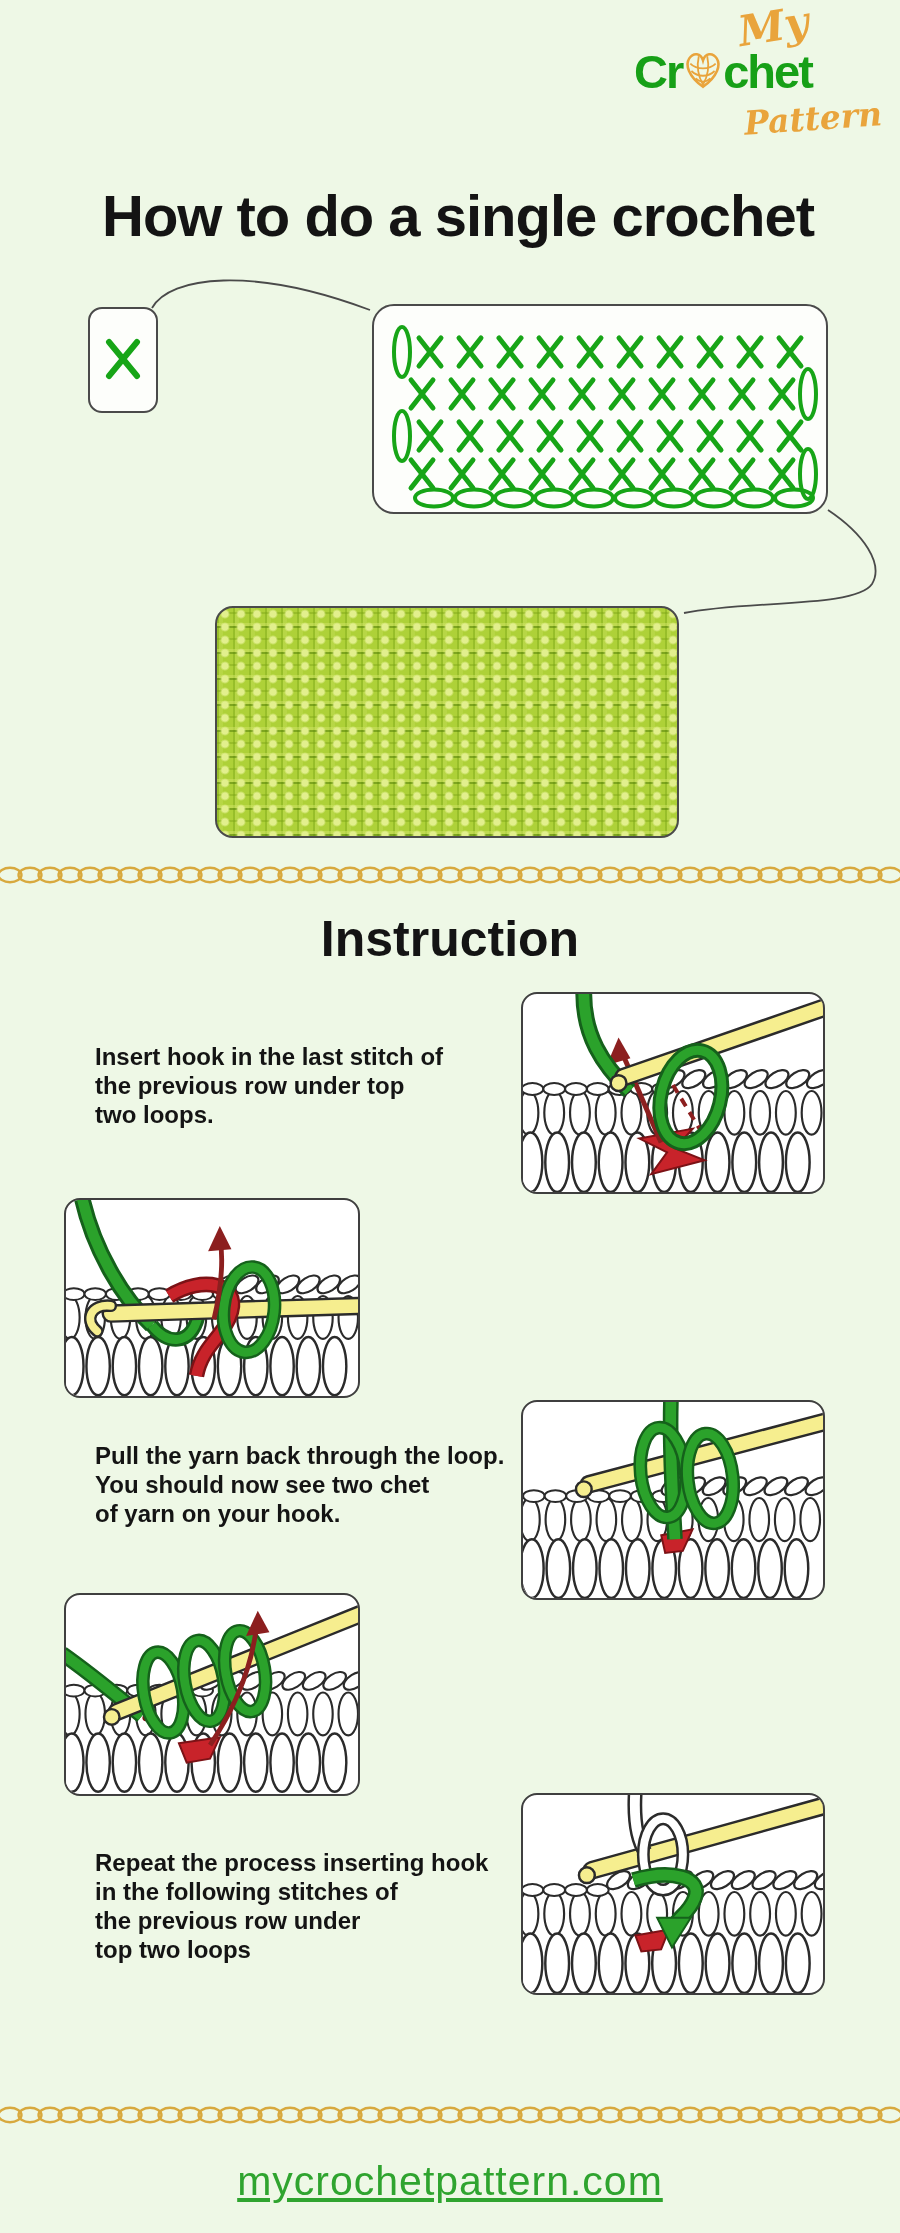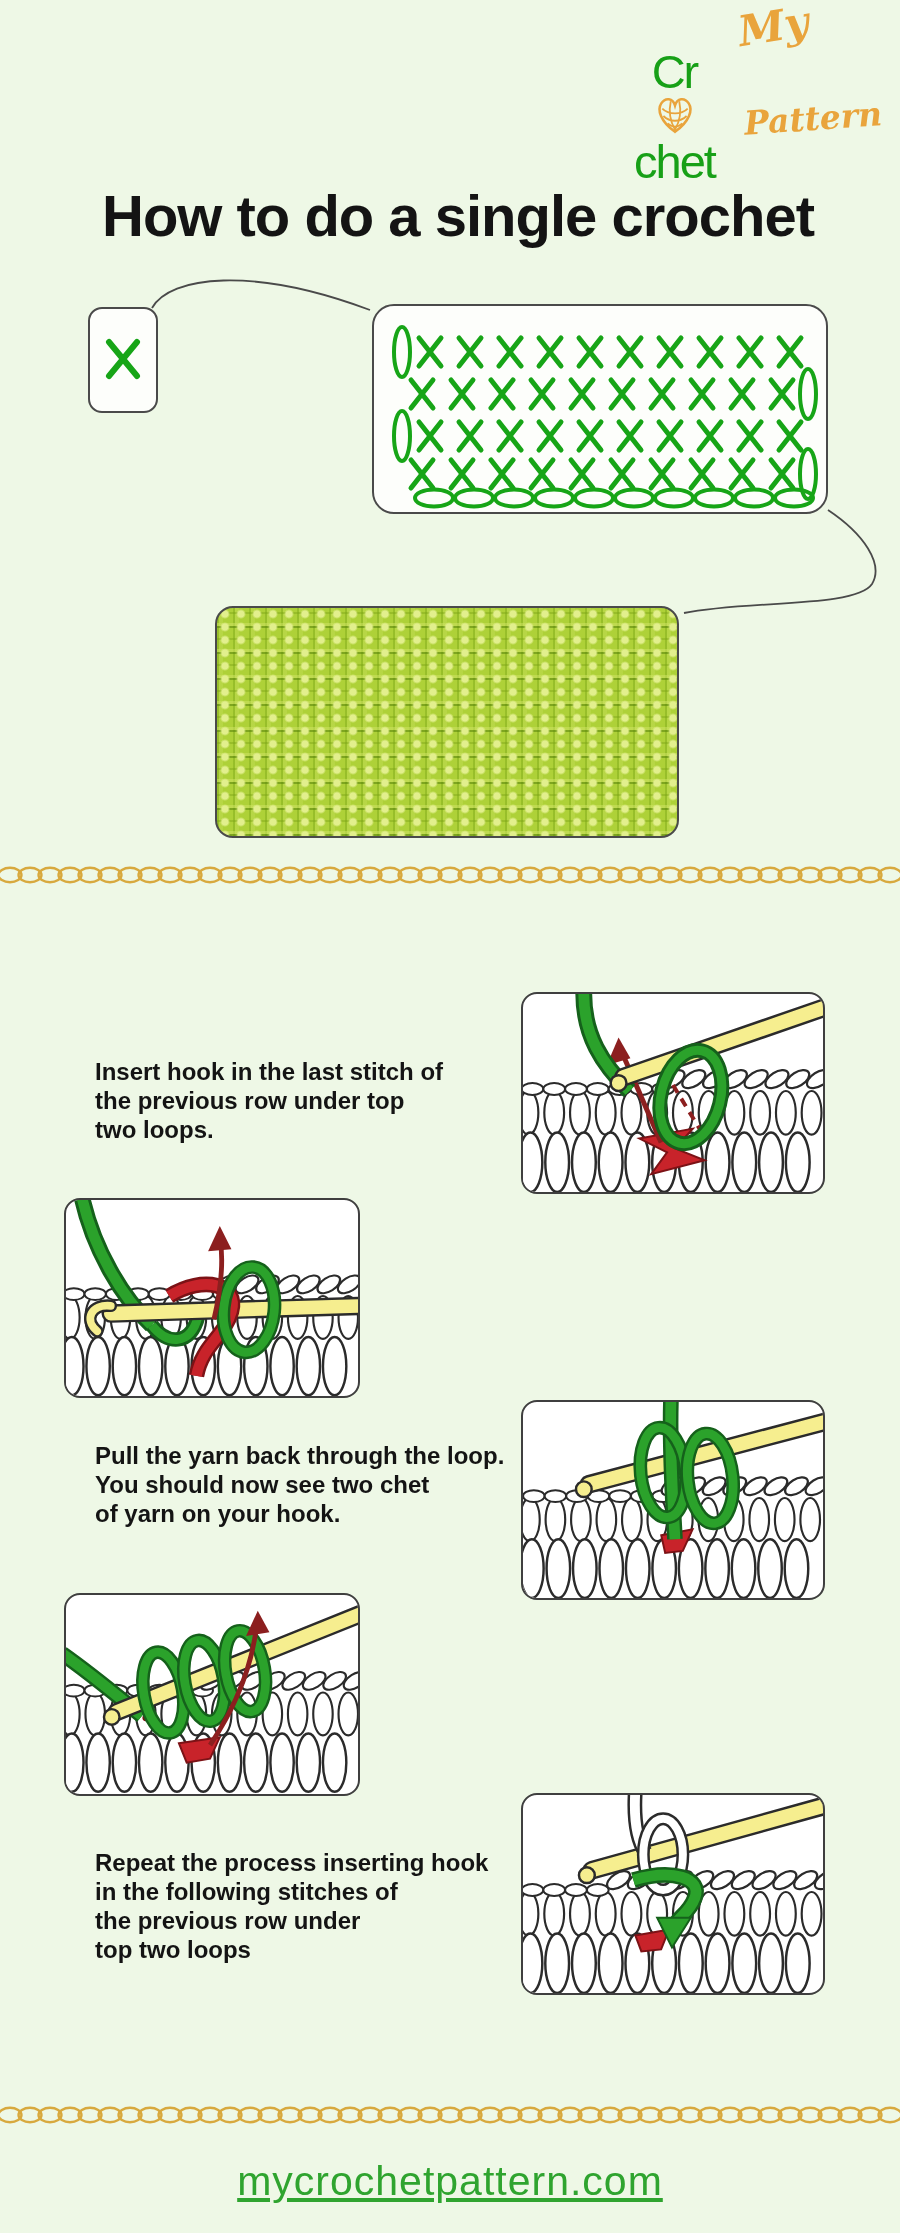--- a/index.html
+++ b/index.html
@@ -4,21 +4,21 @@
 <style>
   html,body{margin:0;padding:0;}
   body{font-family:"Liberation Sans", sans-serif; background:#ffffff;}
   .page{position:relative; width:900px; height:2233px; background:#eef8e6; overflow:hidden; margin:0 auto;}
 
   
   .logo{position:absolute; top:4px; left:626px; width:268px; height:138px;}
   .logo-my{position:absolute; top:2px; left:112px; font-family:"DejaVu Serif", serif; font-style:italic; font-weight:bold;
            font-size:42px; color:#e9a43c; transform:rotate(-9deg); line-height:1;}
   .logo-main{position:absolute; top:44px; left:8px; display:flex; align-items:center; color:#17a017;
-             font-size:47px; font-weight:normal; letter-spacing:-2px; line-height:1;flex-direction:column;}
+             font-size:47px; font-weight:bold; letter-spacing:-2px; line-height:1;}
   .logo-ball{margin:0 1px -4px 2px;}
   .logo-pattern{position:absolute; top:98px; left:118px; font-family:"DejaVu Serif", serif; font-style:italic; font-weight:bold;
                 font-size:33px; color:#e9a43c; transform:rotate(-4deg); line-height:1;}
 
   
   .title{position:absolute; top:182px; left:0; width:100%; text-align:center;
          font-size:58px; font-weight:bold; color:#141414; letter-spacing:-1px;padding-left:8px;}
   .instruction-title{position:absolute; top:910px; left:0; width:100%; text-align:center;
          font-size:50px; font-weight:bold; color:#141414;}
 
@@ -44,21 +44,21 @@
   
   .step-img{position:absolute; background:#ffffff; border:2px solid #3f3f3f; border-radius:16px;
             box-sizing:border-box; overflow:hidden;}
   .step-img svg{display:block; width:100%; height:100%;}
   .step-text{position:absolute; font-size:24px; font-weight:bold; color:#141414; line-height:29px; white-space:pre-line;}
   .img-s1{left:521px; top:992px;  width:304px; height:202px;}
   .img-s2{left:64px;  top:1198px; width:296px; height:200px;}
   .img-s3{left:521px; top:1400px; width:304px; height:200px;}
   .img-s4{left:64px;  top:1593px; width:296px; height:203px;}
   .img-s5{left:521px; top:1793px; width:304px; height:202px;}
-  .txt-s1{left:95px;  top:1042px; width:430px;margin-top:15px;}
+  .txt-s1{left:95px;  top:1042px; width:430px;}
   .txt-s2{left:405px; top:1276px; width:430px;}
   .txt-s3{left:95px;  top:1441px; width:440px;}
   .txt-s4{left:405px; top:1660px; width:450px;}
   .txt-s5{left:95px;  top:1848px; width:440px;}
 
   
   .footer{position:absolute; top:2158px; left:0; width:100%; text-align:center;
           font-size:41px; color:#2fa42f; letter-spacing:1px;text-decoration:underline;}
 </style>
 </head>
@@ -241,20 +241,21 @@
       <ellipse cx="750" cy="11" rx="11.5" ry="7.2" fill="none" stroke="#d8a93e" stroke-width="2.4"></ellipse>
       <ellipse cx="770" cy="11" rx="11.5" ry="7.2" fill="none" stroke="#d8a93e" stroke-width="2.4"></ellipse>
       <ellipse cx="790" cy="11" rx="11.5" ry="7.2" fill="none" stroke="#d8a93e" stroke-width="2.4"></ellipse>
       <ellipse cx="810" cy="11" rx="11.5" ry="7.2" fill="none" stroke="#d8a93e" stroke-width="2.4"></ellipse>
       <ellipse cx="830" cy="11" rx="11.5" ry="7.2" fill="none" stroke="#d8a93e" stroke-width="2.4"></ellipse>
       <ellipse cx="850" cy="11" rx="11.5" ry="7.2" fill="none" stroke="#d8a93e" stroke-width="2.4"></ellipse>
       <ellipse cx="870" cy="11" rx="11.5" ry="7.2" fill="none" stroke="#d8a93e" stroke-width="2.4"></ellipse>
       <ellipse cx="890" cy="11" rx="11.5" ry="7.2" fill="none" stroke="#d8a93e" stroke-width="2.4"></ellipse>
     </svg>
 
+  <div class="instruction-title">Instruction</div>
 
   <div class="step-text txt-s1">Insert hook in the last stitch of
 the previous row under top
 two loops.</div>
   <div class="step-img img-s1">
     <svg viewBox="0 0 300 200">
       <g class="fabric">
           <ellipse cx="4" cy="120" rx="10" ry="22" fill="#fff" stroke="#2b2b2b" stroke-width="2.2"></ellipse>
           <ellipse cx="30" cy="120" rx="10" ry="22" fill="#fff" stroke="#2b2b2b" stroke-width="2.2"></ellipse>
           <ellipse cx="56" cy="120" rx="10" ry="22" fill="#fff" stroke="#2b2b2b" stroke-width="2.2"></ellipse>

